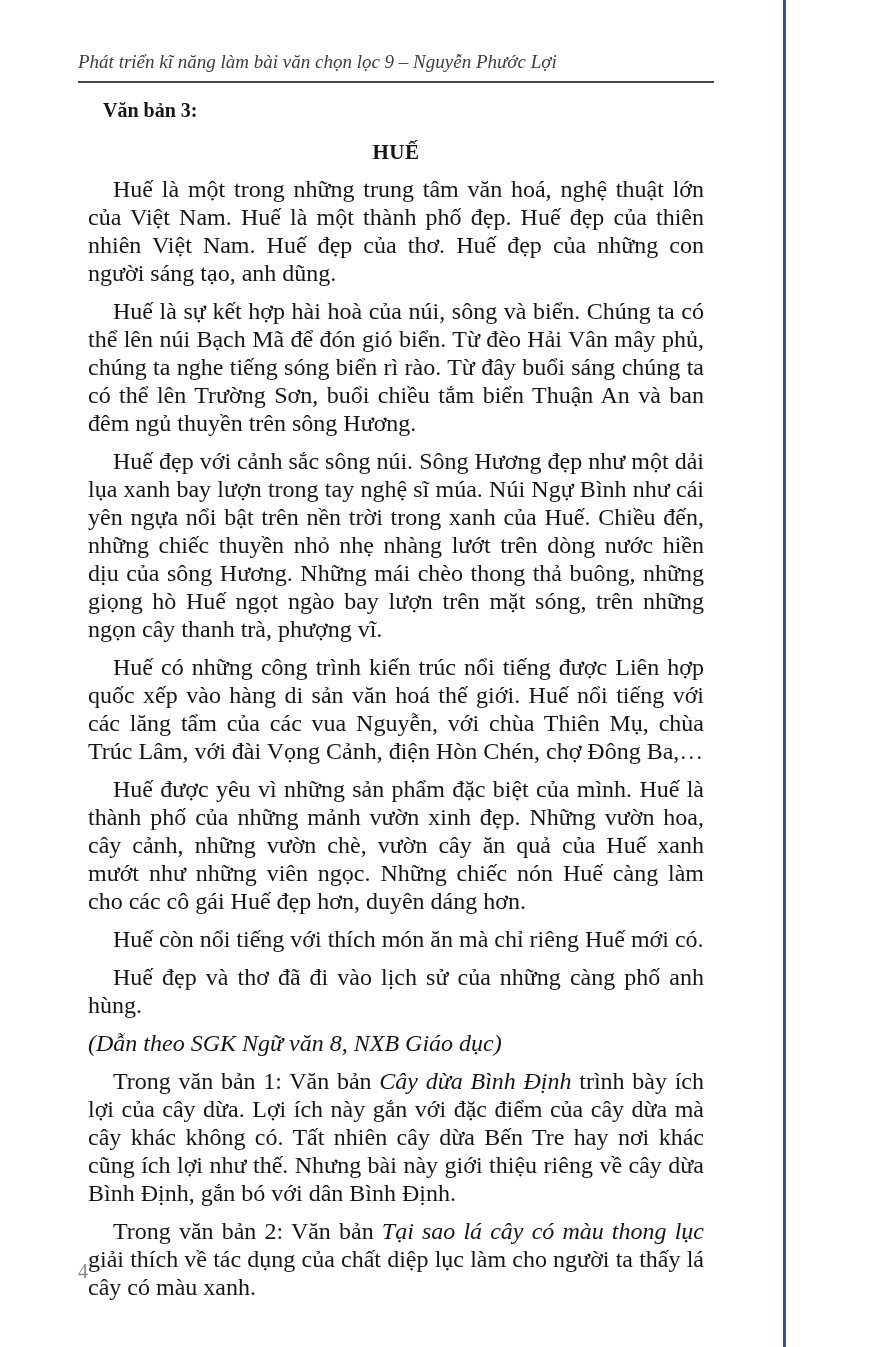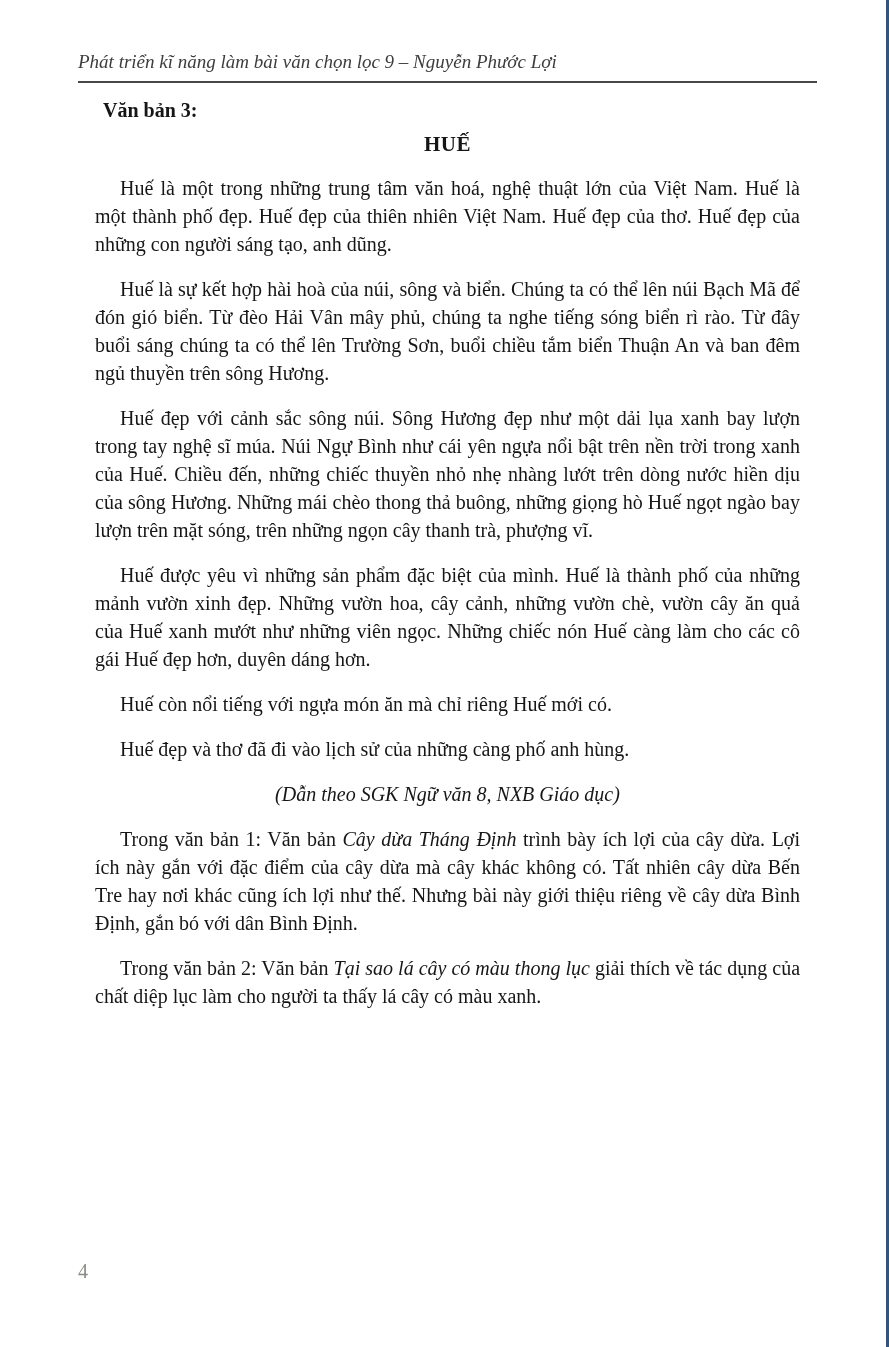--- a/index.html
+++ b/index.html
@@ -1,62 +1,62 @@
 <!DOCTYPE html>
 <html lang="vi"><head>
 <meta charset="utf-8">
 <style>
   html, body { margin: 0; padding: 0; }
   body { background: #ffffff; }
   .page {
     position: relative;
-    width: 889px;
+    width: 786px;
     height: 1347px;
     background: #ffffff;
     overflow: hidden;
     font-family: "Liberation Serif", serif;
     color: #161616;
     box-sizing: border-box;
   }
   .content {
     padding: 50px 72px 0 78px;
   }
   .running-head {
     font-style: italic;
     font-size: 19px;
     line-height: 23px;
     color: #3d3d3d;
     padding-bottom: 8px;
     border-bottom: 2px solid #474747;
   }
   .doc-label {
-    margin: 14px 0 8px 25px;
+    margin: 14px 0 16px 25px;
     font-weight: bold;
     font-size: 20px;
     line-height: 26px;
   }
   .doc-title {
     text-align: center;
     font-weight: bold;
     font-size: 21px;
     line-height: 26px;
     margin: 2px 0 4px 0;
     letter-spacing: 0.5px;
   }
   .para {
-    margin: 17px;
-    font-size: 20px;
+    margin: 10px;
+    font-size: 24px;
     line-height: 28px;
     text-align: justify;
     text-indent: 25px;
   }
   .para .b { font-weight: normal; }
   .para .i { font-style: italic; }
   .para.citation {
-    text-align: center;
+    text-align: left;
     font-style: italic;
     text-indent: 0;
   }
   .page-number {
     position: absolute;
     left: 78px;
     bottom: 64px;
     font-size: 20px;
     color: #8d8a86;
   }
@@ -77,25 +77,26 @@
     <div class="running-head">Phát triển kĩ năng làm bài văn chọn lọc 9 – Nguyễn Phước Lợi</div>
 
     <div class="doc-label">Văn bản 3:</div>
 
     <div class="doc-title">HUẾ</div>
 
     <div>
         <p class="para"><span>Huế là một trong những trung tâm văn hoá, nghệ thuật lớn của Việt Nam. Huế là một thành phố đẹp. Huế đẹp của thiên nhiên Việt Nam. Huế đẹp của thơ. Huế đẹp của những con người sáng tạo, anh dũng.</span></p>
         <p class="para"><span>Huế là sự kết hợp hài hoà của núi, sông và biển. Chúng ta có thể lên núi Bạch Mã để đón gió biển. Từ đèo Hải Vân mây phủ, chúng ta nghe tiếng sóng biển rì rào. Từ đây buổi sáng chúng ta có thể lên Trường Sơn, buổi chiều tắm biển Thuận An và ban đêm ngủ thuyền trên sông Hương.</span></p>
         <p class="para"><span>Huế đẹp với cảnh sắc sông núi. Sông Hương đẹp như một dải lụa xanh bay lượn trong tay nghệ sĩ múa. Núi Ngự Bình như cái yên ngựa nổi bật trên nền trời trong xanh của Huế. Chiều đến, những chiếc thuyền nhỏ nhẹ nhàng lướt trên dòng nước hiền dịu của sông Hương. Những mái chèo thong thả buông, những giọng hò Huế ngọt ngào bay lượn trên mặt sóng, trên những ngọn cây thanh trà, phượng vĩ.</span></p>
+        <p class="para"><span>Huế có những công trình kiến trúc nổi tiếng được Liên hợp quốc xếp vào hàng di sản văn hoá thế giới. Huế nổi tiếng với các lăng tẩm của các vua Nguyễn, với chùa Thiên Mụ, chùa Trúc Lâm, với đài Vọng Cảnh, điện Hòn Chén, chợ Đông Ba,…</span></p>
         <p class="para"><span>Huế được yêu vì những sản phẩm đặc biệt của mình. Huế là thành phố của những mảnh vườn xinh đẹp. Những vườn hoa, cây cảnh, những vườn chè, vườn cây ăn quả của Huế xanh mướt như những viên ngọc. Những chiếc nón Huế càng làm cho các cô gái Huế đẹp hơn, duyên dáng hơn.</span></p>
-        <p class="para"><span>Huế còn nổi tiếng với ngựa món ăn mà chỉ riêng Huế mới có.</span></p>
+        <p class="para"><span>Huế còn nổi tiếng với thích món ăn mà chỉ riêng Huế mới có.</span></p>
         <p class="para"><span>Huế đẹp và thơ đã đi vào lịch sử của những càng phố anh hùng.</span></p>
         <p class="para citation"><span>(Dẫn theo SGK Ngữ văn 8, NXB Giáo dục)</span></p>
-        <p class="para"><span class="b">Trong văn bản 1: </span><span>Văn bản </span><span class="i">Cây dừa Tháng Định</span><span> trình bày ích lợi của cây dừa. Lợi ích này gắn với đặc điểm của cây dừa mà cây khác không có. Tất nhiên cây dừa Bến Tre hay nơi khác cũng ích lợi như thế. Nhưng bài này giới thiệu riêng về cây dừa Bình Định, gắn bó với dân Bình Định.</span></p>
+        <p class="para"><span class="b">Trong văn bản 1: </span><span>Văn bản </span><span class="i">Cây dừa Bình Định</span><span> trình bày ích lợi của cây dừa. Lợi ích này gắn với đặc điểm của cây dừa mà cây khác không có. Tất nhiên cây dừa Bến Tre hay nơi khác cũng ích lợi như thế. Nhưng bài này giới thiệu riêng về cây dừa Bình Định, gắn bó với dân Bình Định.</span></p>
         <p class="para"><span class="b">Trong văn bản 2: </span><span>Văn bản </span><span class="i">Tại sao lá cây có màu thong lục</span><span> giải thích về tác dụng của chất diệp lục làm cho người ta thấy lá cây có màu xanh.</span></p>
       </div>
   </div>
 
   <div class="page-number">4</div>
 
   <div class="right-bar"></div>
 </div>
 
 </body></html>

